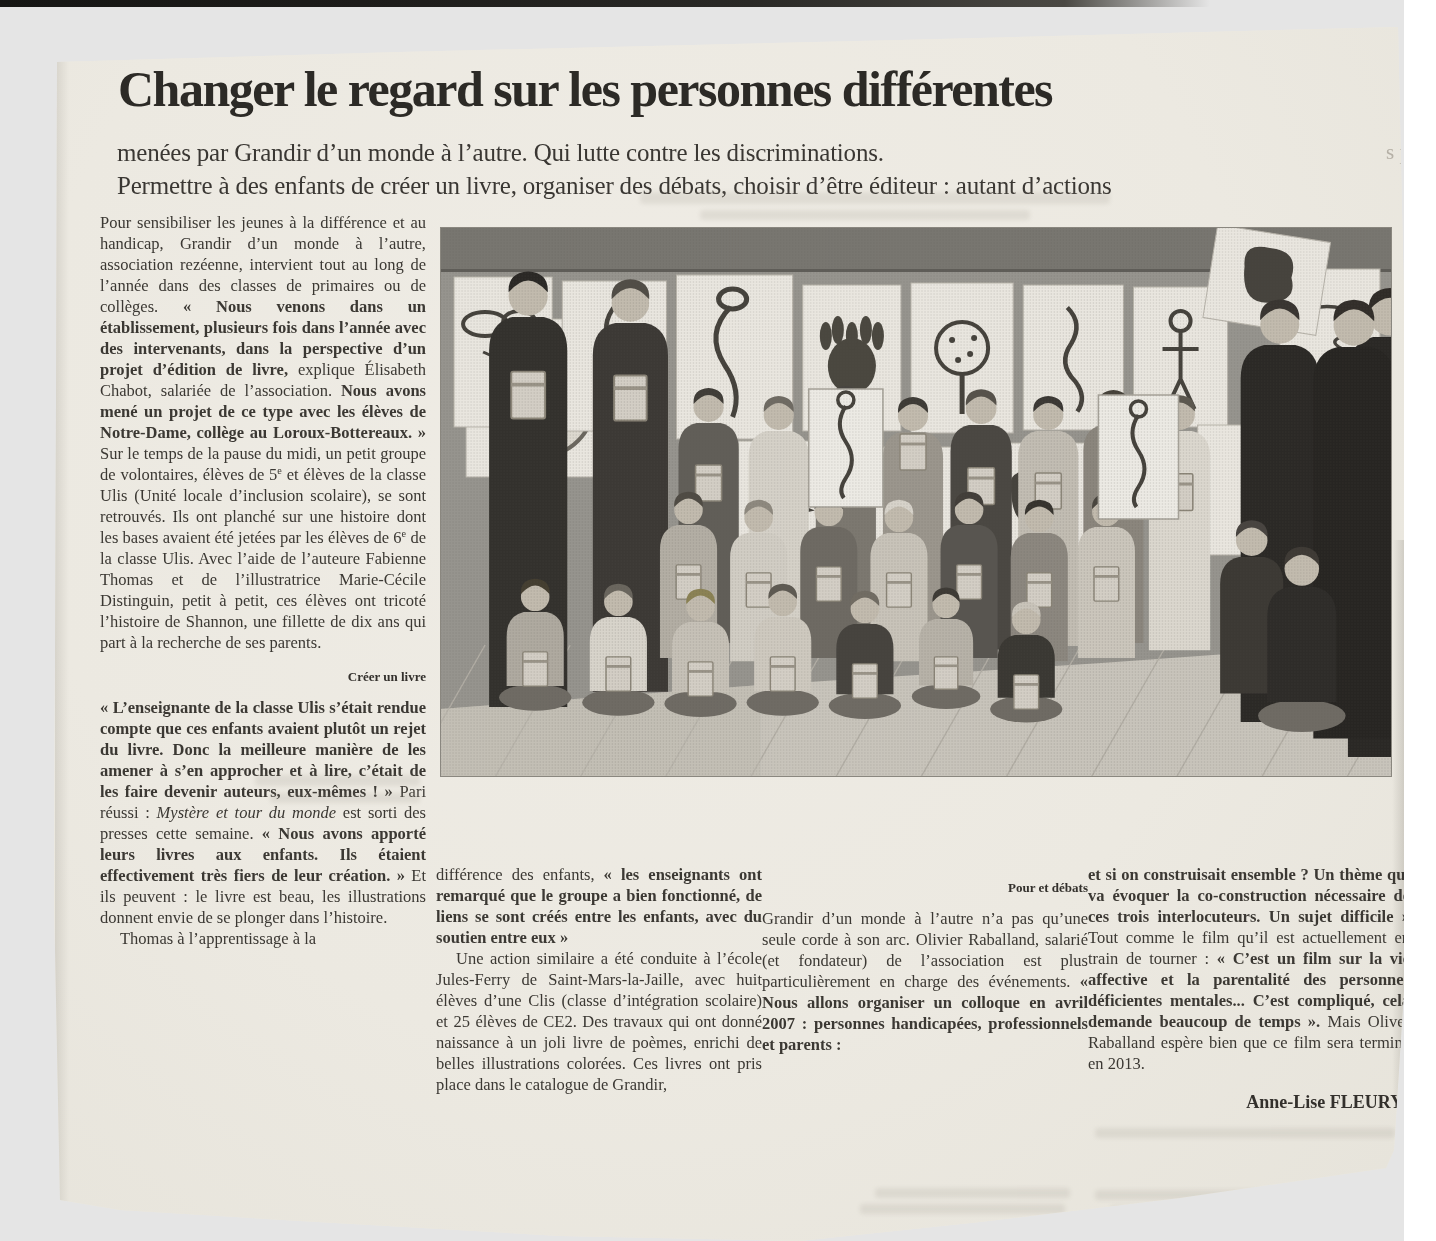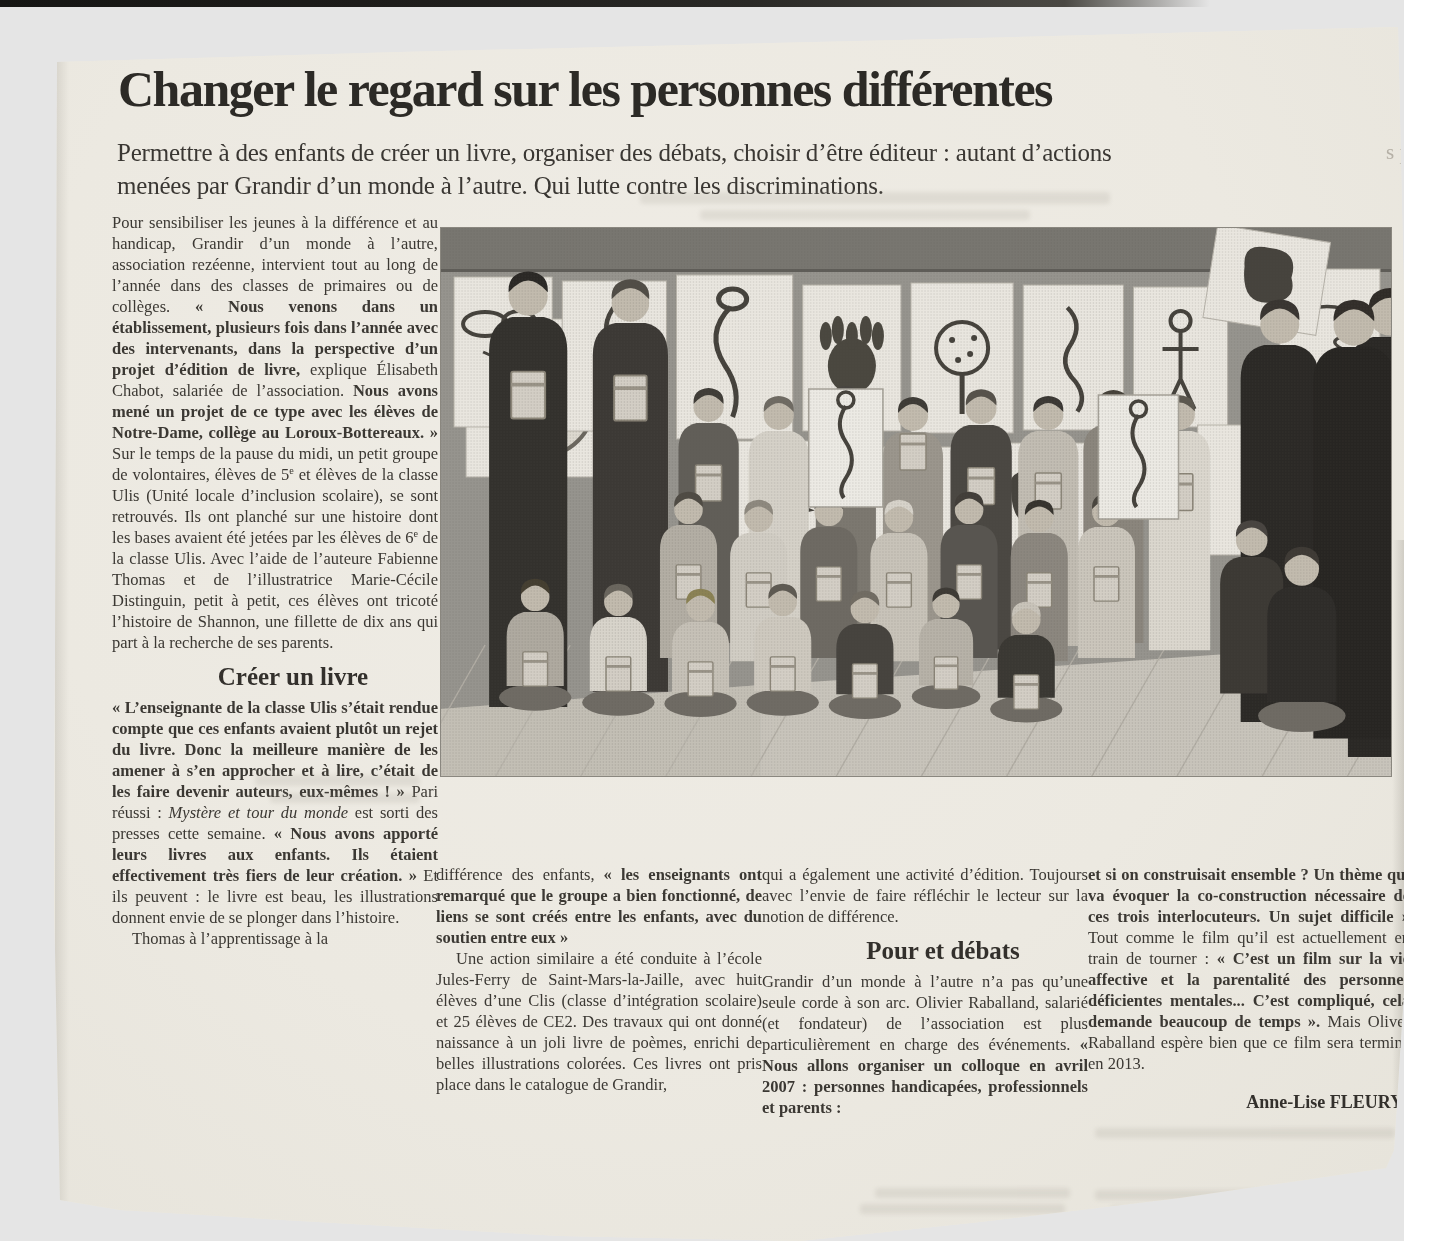--- a/index.html
+++ b/index.html
@@ -14,27 +14,27 @@
   .paper-left-shade{position:absolute;left:55px;top:60px;width:14px;height:1145px;
     background:linear-gradient(to right,rgba(120,115,105,.18),rgba(120,115,105,0));}
   .paper-right-shade{position:absolute;left:1392px;top:540px;width:20px;height:560px;
     background:linear-gradient(to left,rgba(110,106,98,.35),rgba(110,106,98,0));}
   .title{position:absolute;left:118px;top:60px;width:1290px;margin:0;white-space:nowrap;
     font-size:50px;font-weight:700;letter-spacing:-1.5px;color:#2c2a26;}
   .standfirst{position:absolute;left:117px;top:136px;width:1230px;
     font-size:25px;line-height:33px;color:#3a3733;letter-spacing:-0.2px;}
   .col{position:absolute;width:326px;font-size:16.5px;line-height:21px;color:#3b3833;
     text-align:justify;}
-  .col1{left:112px;top:212px;height:980px;}
+  .col1{left:100px;top:212px;height:980px;}
   .col2{left:436px;top:864px;height:330px;}
   .col3{left:762px;top:864px;height:330px;}
   .col4{left:1088px;top:864px;width:322px;height:345px;}
   .para{margin:0;}
   .indent{text-indent:20px;}
-  .subhead{margin:13px 0 10px 36px;font-size:25px;font-weight:700;color:#33302c;text-align:center;}
+  .subhead{margin:13px 0 10px 36px;font-size:13px;font-weight:700;color:#33302c;text-align:right;}
   .run-b{font-weight:700;}
   .run-i{font-style:italic;}
   .run-sup{vertical-align:super;font-size:0.62em;line-height:0;}
   .photo-wrap{position:absolute;left:440px;top:227px;width:952px;height:550px;}
   .photo-wrap svg{display:block;width:100%;height:100%;}
   .caption{position:absolute;left:443px;top:786px;width:948px;margin:0;
     font-size:17px;line-height:22.5px;font-style:italic;color:#3b3833;}
   .byline{margin:18px 4px 0 0;text-align:right;font-weight:700;font-size:18px;color:#33302c;}
   .smudge{position:absolute;background:#948f84;opacity:0.16;filter:blur(2px);border-radius:4px;}
   .bleed-text{position:absolute;color:#b5b0a6;filter:blur(0.6px);font-size:21px;font-weight:400;}
@@ -46,22 +46,22 @@
 
   <div class="scanner-strip"></div>
 
   <div class="paper">
     <div class="paper-left-shade"></div>
     <div class="paper-right-shade"></div>
 
     <h1 class="title">Changer le regard sur les personnes différentes</h1>
 
     <div class="standfirst">
+      <div>menées par Grandir d’un monde à l’autre. Qui lutte contre les discriminations.</div>
       <div>Permettre à des enfants de créer un livre, organiser des débats, choisir d’être éditeur : autant d’actions</div>
-      <div>menées par Grandir d’un monde à l’autre. Qui lutte contre les discriminations.</div>
     </div>
 
     <div class="col col1">
       <p class="para"><span class="run-n">Pour sensibiliser les jeunes à la différence et au handicap, Grandir d’un monde à l’autre, association rezéenne, intervient tout au long de l’année dans des classes de primaires ou de collèges. </span><span class="run-b">« Nous venons dans un établissement, plusieurs fois dans l’année avec des intervenants, dans la perspective d’un projet d’édition de livre, </span><span class="run-n">explique Élisabeth Chabot, salariée de l’association. </span><span class="run-b">Nous avons mené un projet de ce type avec les élèves de Notre-Dame, collège au Loroux-Bottereaux. » </span><span class="run-n">Sur le temps de la pause du midi, un petit groupe de volontaires, élèves de 5</span><span class="run-sup">e</span><span class="run-n"> et élèves de la classe Ulis (Unité locale d’inclusion scolaire), se sont retrouvés. Ils ont planché sur une histoire dont les bases avaient été jetées par les élèves de 6</span><span class="run-sup">e</span><span class="run-n"> de la classe Ulis. Avec l’aide de l’auteure Fabienne Thomas et de l’illustratrice Marie-Cécile Distinguin, petit à petit, ces élèves ont tricoté l’histoire de Shannon, une fillette de dix ans qui part à la recherche de ses parents.</span></p>
       <h3 class="subhead">Créer un livre</h3>
       <p class="para"><span class="run-b">« L’enseignante de la classe Ulis s’était rendue compte que ces enfants avaient plutôt un rejet du livre. Donc la meilleure manière de les amener à s’en approcher et à lire, c’était de les faire devenir auteurs, eux-mêmes ! » </span><span class="run-n">Pari réussi : </span><span class="run-i">Mystère et tour du monde</span><span class="run-n"> est sorti des presses cette semaine. </span><span class="run-b">« Nous avons apporté leurs livres aux enfants. Ils étaient effectivement très fiers de leur création. » </span><span class="run-n">Et ils peuvent : le livre est beau, les illustrations donnent envie de se plonger dans l’histoire.</span></p>
       <p class="para indent"><span class="run-n">Thomas à l’apprentissage à la</span></p>
     </div>
 
     <div class="photo-wrap">
@@ -383,21 +383,20 @@
       </svg>
     </div>
 
 
     <div class="col col2">
       <p class="para"><span class="run-n">différence des enfants, </span><span class="run-b">« les enseignants ont remarqué que le groupe a bien fonctionné, de liens se sont créés entre les enfants, avec du soutien entre eux »</span></p>
       <p class="para indent"><span class="run-n">Une action similaire a été conduite à l’école Jules-Ferry de Saint-Mars-la-Jaille, avec huit élèves d’une Clis (classe d’intégration scolaire) et 25 élèves de CE2. Des travaux qui ont donné naissance à un joli livre de poèmes, enrichi de belles illustrations colorées. Ces livres ont pris place dans le catalogue de Grandir,</span></p>
     </div>
 
     <div class="col col3">
-      <p class="para"><span class="run-n">qui a également une activité d’édition. Toujours avec l’envie de faire réfléchir le lecteur sur la notion de différence.</span></p>
       <h3 class="subhead">Pour et débats</h3>
       <p class="para"><span class="run-n">Grandir d’un monde à l’autre n’a pas qu’une seule corde à son arc. Olivier Raballand, salarié (et fondateur) de l’association est plus particulièrement en charge des événements. </span><span class="run-b">« Nous allons organiser un colloque en avril 2007 : personnes handicapées, professionnels et parents :</span></p>
     </div>
 
     <div class="col col4">
       <p class="para"><span class="run-b">et si on construisait ensemble ? Un thème qui va évoquer la co-construction nécessaire de ces trois interlocuteurs. Un sujet difficile » </span><span class="run-n">Tout comme le film qu’il est actuellement en train de tourner : </span><span class="run-b">« C’est un film sur la vie affective et la parentalité des personnes déficientes mentales... C’est compliqué, cela demande beaucoup de temps ».</span><span class="run-n"> Mais Oliver Raballand espère bien que ce film sera terminé en 2013.</span></p>
       <p class="byline">Anne-Lise FLEURY.</p>
     </div>
 
     <div class="bleed-text" style="left:1386px;top:140px;">s pou</div>

